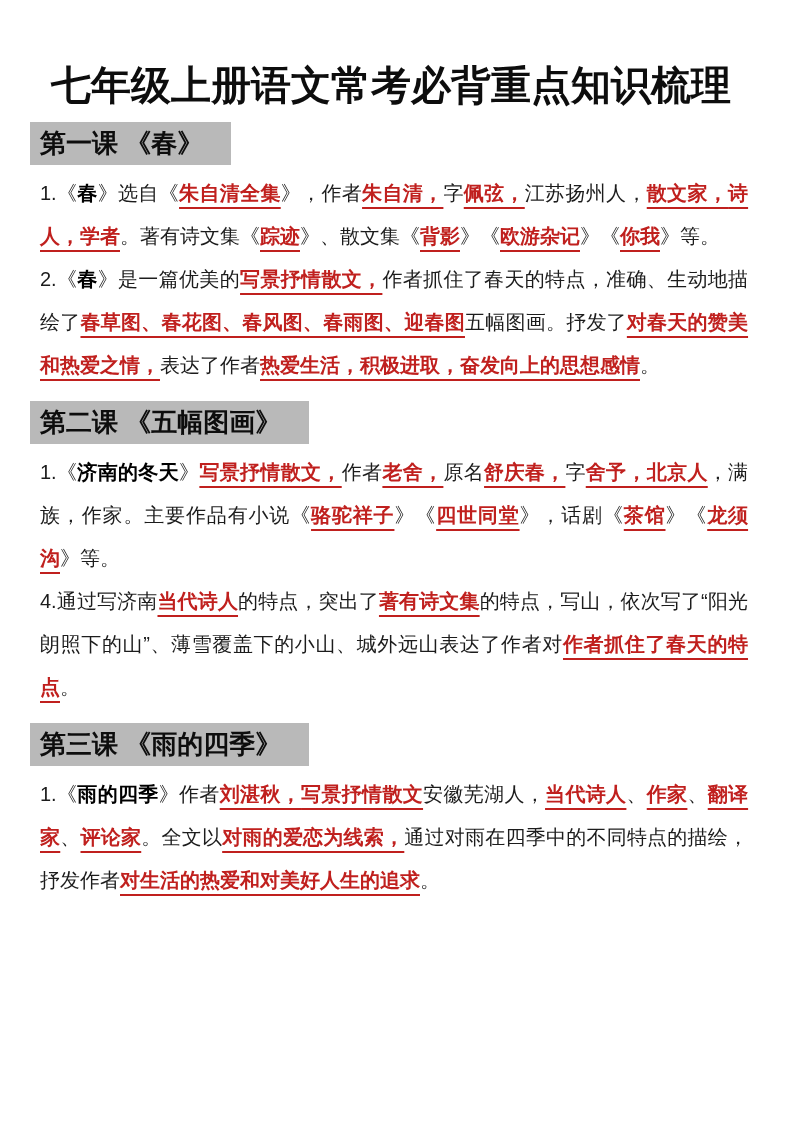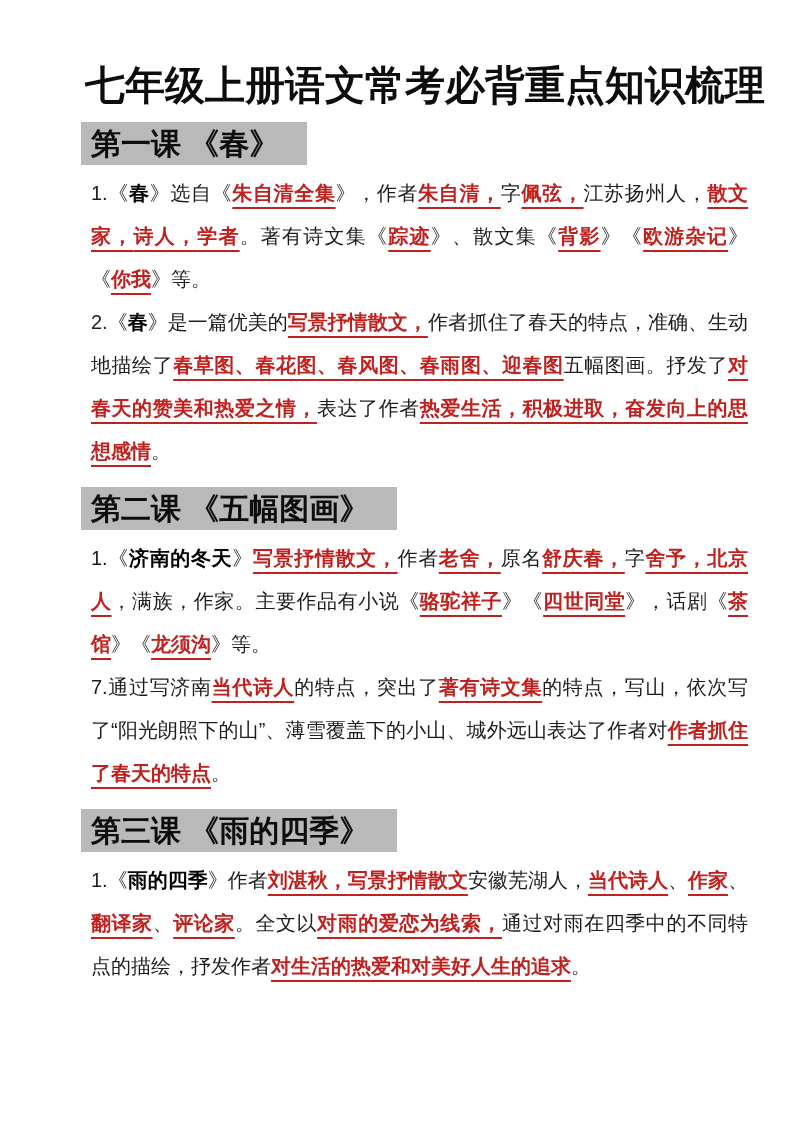--- a/index.html
+++ b/index.html
@@ -7,41 +7,41 @@
     margin: 0; padding: 0;
     background: #ffffff;
   }
   body {
     width: 793px; height: 1122px;
     font-family: "Liberation Sans", sans-serif;
     overflow: hidden;
   }
   .page {
     width: 793px; height: 1122px;
-    padding: 62px 45px 0 91px;
+    padding: 62px 45px 0 40px;
     background: #ffffff;
     overflow: hidden;
   }
   .title {
     margin: 0 0 10px -6px;
     font-size: 40px;
     font-weight: 900;
     line-height: 1.15;
     color: var(--title-black, #0d0d0d);
     text-align: center;
     white-space: nowrap;
   }
   .section { margin: 0; }
   .sec-header {
     display: block;
     width: fit-content;
     background: var(--header-bg, #b9b9b9);
     color: #0d0d0d;
     font-weight: 700;
-    font-size: 30px;
+    font-size: 26px;
     line-height: 31px;
     padding: 6px 28px 6px 10px;
     margin: 14px 0 7px -10px;
   }
   .para {
     margin: 0;
     font-size: 20px;
     line-height: 43px;
     color: var(--text-black, #1c1c1c);
     text-align: justify;
@@ -64,20 +64,20 @@
   <h1 class="title">七年级上册语文常考必背重点知识梳理</h1>
   <div class="content">
       <section class="section">
         <div class="sec-header">第一课 《春》</div>
         <p class="para"><span class="seg seg-n">1.《</span><span class="seg seg-b">春</span><span class="seg seg-n">》选自《</span><span class="seg seg-r">朱自清全集</span><span class="seg seg-n">》，作者</span><span class="seg seg-r">朱自清，</span><span class="seg seg-n">字</span><span class="seg seg-r">佩弦，</span><span class="seg seg-n">江苏扬州人，</span><span class="seg seg-r">散文家，</span><span class="seg seg-r">诗人，</span><span class="seg seg-r">学者</span><span class="seg seg-n">。著有诗文集《</span><span class="seg seg-r">踪迹</span><span class="seg seg-n">》、散文集《</span><span class="seg seg-r">背影</span><span class="seg seg-n">》《</span><span class="seg seg-r">欧游杂记</span><span class="seg seg-n">》《</span><span class="seg seg-r">你我</span><span class="seg seg-n">》等。</span></p>
         <p class="para"><span class="seg seg-n">2.《</span><span class="seg seg-b">春</span><span class="seg seg-n">》是一篇优美的</span><span class="seg seg-r">写景抒情散文，</span><span class="seg seg-n">作者抓住了春天的特点，准确、生动地描绘了</span><span class="seg seg-r">春草图、春花图、春风图、春雨图、迎春图</span><span class="seg seg-n">五幅图画。抒发了</span><span class="seg seg-r">对春天的赞美和热爱之情，</span><span class="seg seg-n">表达了作者</span><span class="seg seg-r">热爱生活，积极进取，奋发向上的思想感情</span><span class="seg seg-n">。</span></p>
       </section>
       <section class="section">
         <div class="sec-header">第二课 《五幅图画》</div>
         <p class="para"><span class="seg seg-n">1.《</span><span class="seg seg-b">济南的冬天</span><span class="seg seg-n">》</span><span class="seg seg-r">写景抒情散文，</span><span class="seg seg-n">作者</span><span class="seg seg-r">老舍，</span><span class="seg seg-n">原名</span><span class="seg seg-r">舒庆春，</span><span class="seg seg-n">字</span><span class="seg seg-r">舍予，北京人</span><span class="seg seg-n">，满族，作家。主要作品有小说《</span><span class="seg seg-r">骆驼祥子</span><span class="seg seg-n">》《</span><span class="seg seg-r">四世同堂</span><span class="seg seg-n">》，话剧《</span><span class="seg seg-r">茶馆</span><span class="seg seg-n">》《</span><span class="seg seg-r">龙须沟</span><span class="seg seg-n">》等。</span></p>
-        <p class="para"><span class="seg seg-n">7.通过写济南</span><span class="seg seg-r">当代诗人</span><span class="seg seg-n">的特点，突出了</span><span class="seg seg-r">著有诗文集</span><span class="seg seg-n">的特点，写山，依次写了“阳光朗照下的山”、薄雪覆盖下的小山、城外远山表达了作者对</span><span class="seg seg-r">作者抓住了春天的特点</span><span class="seg seg-n">。</span></p>
+        <p class="para"><span class="seg seg-n">4.通过写济南</span><span class="seg seg-r">当代诗人</span><span class="seg seg-n">的特点，突出了</span><span class="seg seg-r">著有诗文集</span><span class="seg seg-n">的特点，写山，依次写了“阳光朗照下的山”、薄雪覆盖下的小山、城外远山表达了作者对</span><span class="seg seg-r">作者抓住了春天的特点</span><span class="seg seg-n">。</span></p>
       </section>
       <section class="section">
         <div class="sec-header">第三课 《雨的四季》</div>
         <p class="para"><span class="seg seg-n">1.《</span><span class="seg seg-b">雨的四季</span><span class="seg seg-n">》作者</span><span class="seg seg-r">刘湛秋，</span><span class="seg seg-r">写景抒情散文</span><span class="seg seg-n">安徽芜湖人，</span><span class="seg seg-r">当代诗人</span><span class="seg seg-n">、</span><span class="seg seg-r">作家</span><span class="seg seg-n">、</span><span class="seg seg-r">翻译家</span><span class="seg seg-n">、</span><span class="seg seg-r">评论家</span><span class="seg seg-n">。全文以</span><span class="seg seg-r">对雨的爱恋为线索，</span><span class="seg seg-n">通过对雨在四季中的不同特点的描绘，抒发作者</span><span class="seg seg-r">对生活的热爱和对美好人生的追求</span><span class="seg seg-n">。</span></p>
       </section>
     </div>
 </div>
 
 </body></html>

